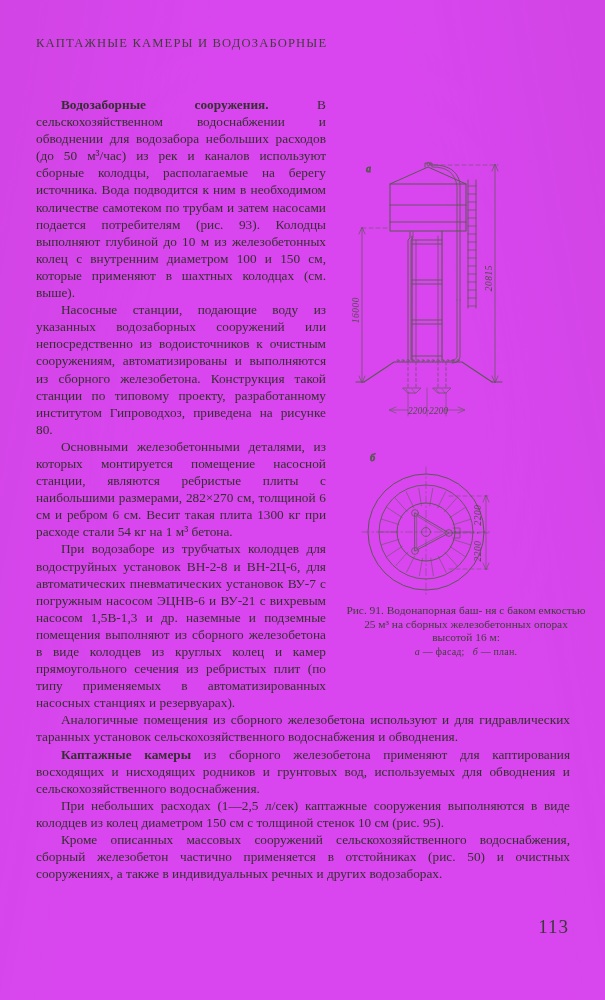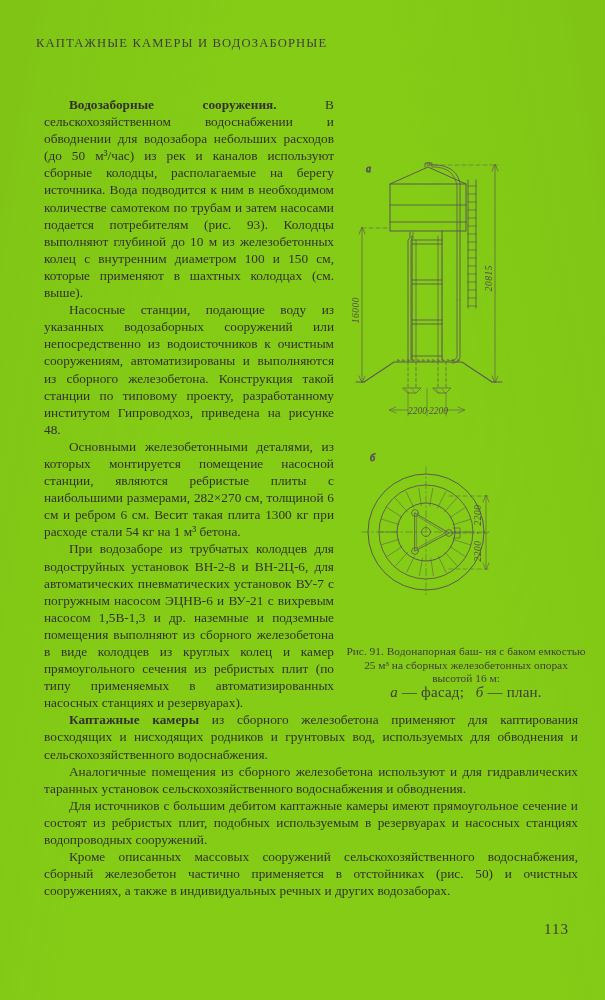--- a/index.html
+++ b/index.html
@@ -4,21 +4,21 @@
 <style>
   html, body {
     margin: 0;
     padding: 0;
     background: #8a8a8a;
   }
   .page {
     position: relative;
     width: 605px;
     height: 1000px;
-    background: #84cc16;
+    background: #d946ef;
     overflow: hidden;
     font-family: "Liberation Serif", "DejaVu Serif", serif;
     color: #2e2c29;
   }
   
   .page::after {
     content: "";
     position: absolute;
     inset: 0;
     pointer-events: none;
@@ -46,21 +46,20 @@
 
   .body-col {
     position: absolute;
     left: 36px;
     top: 96px;
     width: 534px;
     font-size: 13.3px;
     line-height: 17.1px;
     text-align: justify;
     color: #33312d;
-    margin-left: 8px;
   }
   
   .fig-float {
     float: right;
     width: 236px;
     height: 566px;
     margin: 46px 0 0 8px;
     shape-outside: inset(0);
   }
   p { margin: 0; text-indent: 25px; }
@@ -79,34 +78,33 @@
 
   .fig-caption {
     position: absolute;
     left: 346px;
     top: 604px;
     width: 240px;
     font-size: 11.4px;
     line-height: 13.6px;
     text-align: center;
     color: #403e3a;
-    margin-top: 41px;
   }
   .fig-caption .sub {
     font-style: italic;
-    font-size: 15px;
+    font-size: 10px;
     letter-spacing: 0.2px;
   }
   .fig-caption .sub .nm { font-style: normal; }
 
   .page-number {
     position: absolute;
     right: 36px;
     bottom: 62px;
-    font-size: 15px;
+    font-size: 19px;
     color: #3b3936;
     letter-spacing: 1px;
   }
 
   svg text {
     font-family: "Liberation Serif", "DejaVu Serif", serif;
     fill: #4f4d48;
   }
 </style>
 </head>
@@ -116,32 +114,32 @@
 
   <div class="heading">
     <div>КАПТАЖНЫЕ КАМЕРЫ И ВОДОЗАБОРНЫЕ</div>
   </div>
 
   <div class="body-col">
     <div class="fig-float"></div>
 
     <p><span class="b">Водозаборные сооружения.</span><span> В сельскохозяйственном водоснабжении и обводнении для водозабора небольших расходов (до 50 м³/час) из рек и каналов используют сборные колодцы, располагаемые на берегу источника. Вода подводится к ним в необходимом количестве самотеком по трубам и затем насосами подается потребителям (рис. 93). Колодцы выполняют глубиной до 10 м из железобетонных колец с внутренним диаметром 100 и 150 см, которые применяют в шахтных колодцах (см. выше).</span></p>
 
-    <p><span>Насосные станции, подающие воду из указанных водозаборных сооружений или непосредственно из водоисточников к очистным сооружениям, автоматизированы и выполняются из сборного железобетона. Конструкция такой станции по типовому проекту, разработанному институтом Гипроводхоз, приведена на рисунке 48.</span></p>
+    <p><span>Насосные станции, подающие воду из указанных водозаборных сооружений или непосредственно из водоисточников к очистным сооружениям, автоматизированы и выполняются из сборного железобетона. Конструкция такой станции по типовому проекту, разработанному институтом Гипроводхоз, приведена на рисунке 80.</span></p>
 
     <p><span>Основными железобетонными деталями, из которых монтируется помещение насосной станции, являются ребристые плиты с наибольшими размерами, 282×270 см, толщиной 6 см и ребром 6 см. Весит такая плита 1300 кг при расходе стали 54 кг на 1 м³ бетона.</span></p>
 
     <p><span>При водозаборе из трубчатых колодцев для водоструйных установок ВН-2-8 и ВН-2Ц-6, для автоматических пневматических установок ВУ-7 с погружным насосом ЭЦНВ-6 и ВУ-21 с вихревым насосом 1,5В-1,3 и др. наземные и подземные помещения выполняют из сборного железобетона в виде колодцев из круглых колец и камер прямоугольного сечения из ребристых плит (по типу применяемых в автоматизированных насосных станциях и резервуарах).</span></p>
 
+    <p><span>Аналогичные помещения из сборного железобетона используют и для гидравлических таранных установок сельскохозяйственного водоснабжения и обводнения.</span></p>
+
     <p><span class="b">Каптажные камеры</span><span> из сборного железобетона применяют для каптирования восходящих и нисходящих родников и грунтовых вод, используемых для обводнения и сельскохозяйственного водоснабжения.</span></p>
 
-    <p><span>Аналогичные помещения из сборного железобетона используют и для гидравлических таранных установок сельскохозяйственного водоснабжения и обводнения.</span></p>
-
-
-    <p><span>Для источников с большим дебитом каптажные камеры имеют прямоугольное сечение и состоят из ребристых плит, подобных используемым в резервуарах и насосных станциях водопроводных сооружений.</span></p>
+    <p><span>При небольших расходах (1—2,5 л/сек) каптажные сооружения выполняются в виде колодцев из колец диаметром 150 см с толщиной стенок 10 см (рис. 95).</span></p>
+
 
     <p><span>Кроме описанных массовых сооружений сельскохозяйственного водоснабжения, сборный железобетон частично применяется в отстойниках (рис. 50) и очистных сооружениях, а также в индивидуальных речных и других водозаборах.</span></p>
   </div>
 
   <div class="figure">
 
     <svg class="elev" width="240" height="290" viewBox="0 0 240 290">
       <g fill="none" stroke="#5b5954" stroke-width="0.9" stroke-linecap="round">
 
         <text x="16" y="12" font-size="10" font-style="italic">а</text>

